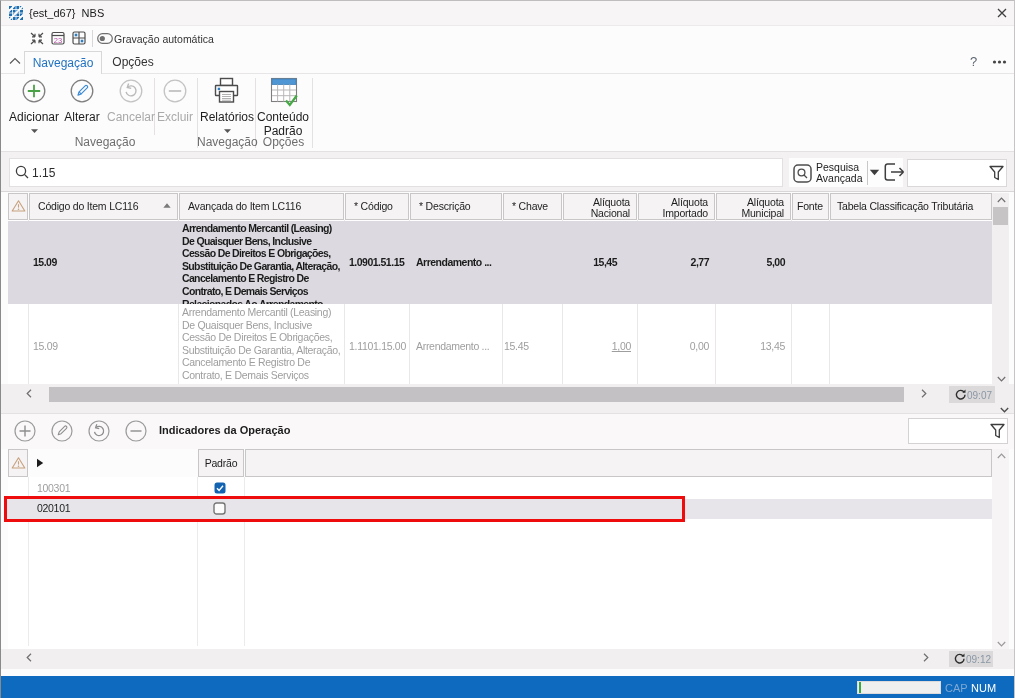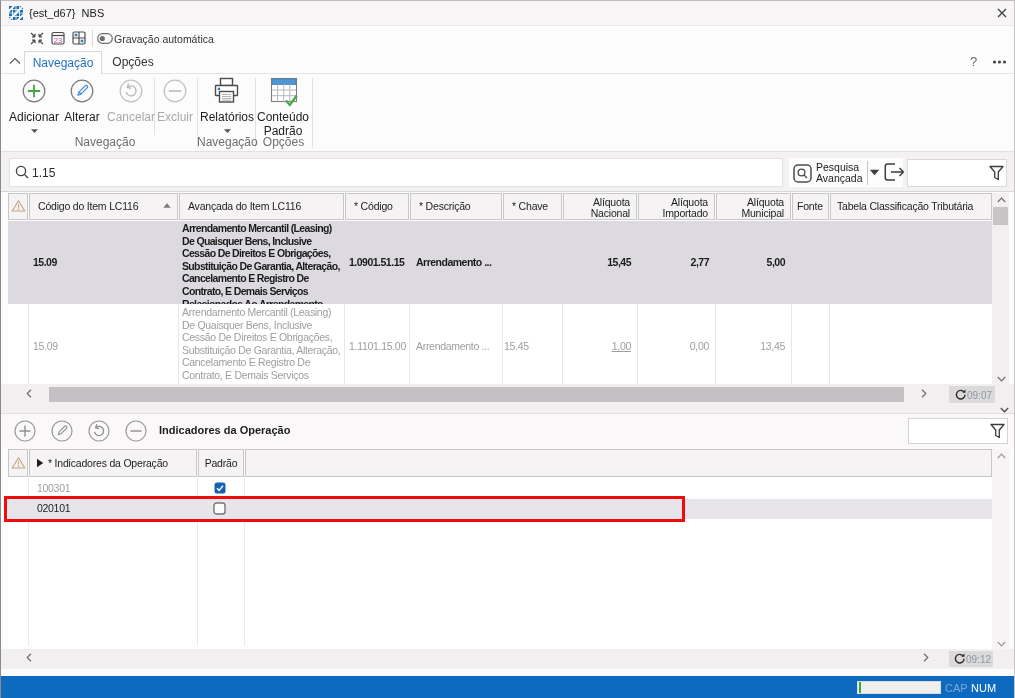--- a/index.html
+++ b/index.html
@@ -235,21 +235,21 @@
   <div class="vline" style="left:636px;top:219px;height:164px;background:#e9e7e8;"></div>
   <div class="vline" style="left:714px;top:219px;height:164px;background:#e9e7e8;"></div>
   <div class="vline" style="left:790px;top:219px;height:164px;background:#e9e7e8;"></div>
   <div class="vline" style="left:828px;top:219px;height:164px;background:#e9e7e8;"></div>
   <div class="abs" style="left:7px;top:220px;width:984px;height:83px;background:#dcdae0;"></div>
 
   <div class="cellt" style="left:32px;top:255px;color:#1b1b1b;font-weight:bold;letter-spacing:-0.5px;">15.09</div>
   <div class="abs" style="left:181px;top:221px;width:160px;height:82px;overflow:hidden;font-size:10.5px;letter-spacing:-0.65px;font-weight:bold;color:#1b1b1b;line-height:12.6px;white-space:nowrap;">Arrendamento Mercantil (Leasing)<br>De Quaisquer Bens, Inclusive<br>Cessão De Direitos E Obrigações,<br>Substituição De Garantia, Alteração,<br>Cancelamento E Registro De<br>Contrato, E Demais Serviços<br>Relacionados Ao Arrendamento</div>
   <div class="cellt" style="left:348px;top:255px;color:#1b1b1b;font-weight:bold;letter-spacing:-0.5px;">1.0901.51.15</div>
   <div class="cellt" style="left:415px;top:255px;color:#1b1b1b;font-weight:bold;letter-spacing:-0.5px;">Arrendamento ...</div>
-  <div class="cellt" style="left:562px;top:255px;width:68px;text-align:right;color:#1b1b1b;font-weight:bold;letter-spacing:-0.5px;">15,45</div>
+  <div class="cellt" style="left:548px;top:255px;width:68px;text-align:right;color:#1b1b1b;font-weight:bold;letter-spacing:-0.5px;">15,45</div>
   <div class="cellt" style="left:637px;top:255px;width:71px;text-align:right;color:#1b1b1b;font-weight:bold;letter-spacing:-0.5px;">2,77</div>
   <div class="cellt" style="left:715px;top:255px;width:69px;text-align:right;color:#1b1b1b;font-weight:bold;letter-spacing:-0.5px;">5,00</div>
 
   <div class="cellt" style="left:32px;top:339px;color:#9e9e9e;">15.09</div>
   <div class="abs" style="left:181px;top:305px;width:160px;height:78px;overflow:hidden;font-size:10.5px;letter-spacing:-0.3px;color:#9e9e9e;line-height:12.6px;white-space:nowrap;">Arrendamento Mercantil (Leasing)<br>De Quaisquer Bens, Inclusive<br>Cessão De Direitos E Obrigações,<br>Substituição De Garantia, Alteração,<br>Cancelamento E Registro De<br>Contrato, E Demais Serviços<br>Relacionados Ao Arrendamento</div>
   <div class="cellt" style="left:348px;top:339px;color:#9e9e9e;">1.1101.15.00</div>
   <div class="cellt" style="left:415px;top:339px;color:#9e9e9e;">Arrendamento ...</div>
   <div class="cellt" style="left:503px;top:339px;color:#9e9e9e;">15.45</div>
   <div class="cellt" style="left:562px;top:339px;width:68px;text-align:right;color:#9e9e9e;text-decoration:underline;">1,00</div>
   <div class="cellt" style="left:637px;top:339px;width:71px;text-align:right;color:#9e9e9e;">0,00</div>
@@ -331,21 +331,20 @@
   </div>
 
   <div class="hcell" style="left:7px;top:448px;width:20px;height:28px;"></div>
   <div class="abs" style="left:10px;top:455px;">
       <svg width="15" height="14" viewBox="0 0 15 14">
         <path d="M7.5 1.8L13.8 12H1.2z" fill="none" stroke="#c8a17d" stroke-width="1.1" stroke-linejoin="round"></path>
         <path d="M7.5 5.2v3.4" stroke="#c8a17d" stroke-width="1.1"></path>
         <circle cx="7.5" cy="10.3" r="0.8" fill="#c8a17d"></circle>
       </svg>
     </div>
-  <div class="hcell" style="left:28px;top:448px;width:168px;height:28px;line-height:26px;padding-left:18px;">* Indicadores da Operação</div>
   <div class="abs" style="left:35px;top:457px;">
       <svg width="8" height="10" viewBox="0 0 8 10">
         <path d="M1 0.8v8.4l6.2-4.2z" fill="#1c1c1c"></path>
       </svg>
     </div>
   <div class="hcell" style="left:197px;top:448px;width:46px;height:28px;line-height:26px;text-align:center;">Padrão</div>
   <div class="hcell" style="left:244px;top:448px;width:747px;height:28px;"></div>
 
   <div class="abs" style="left:7px;top:476px;width:984px;height:172px;background:#fff;"></div>
 

